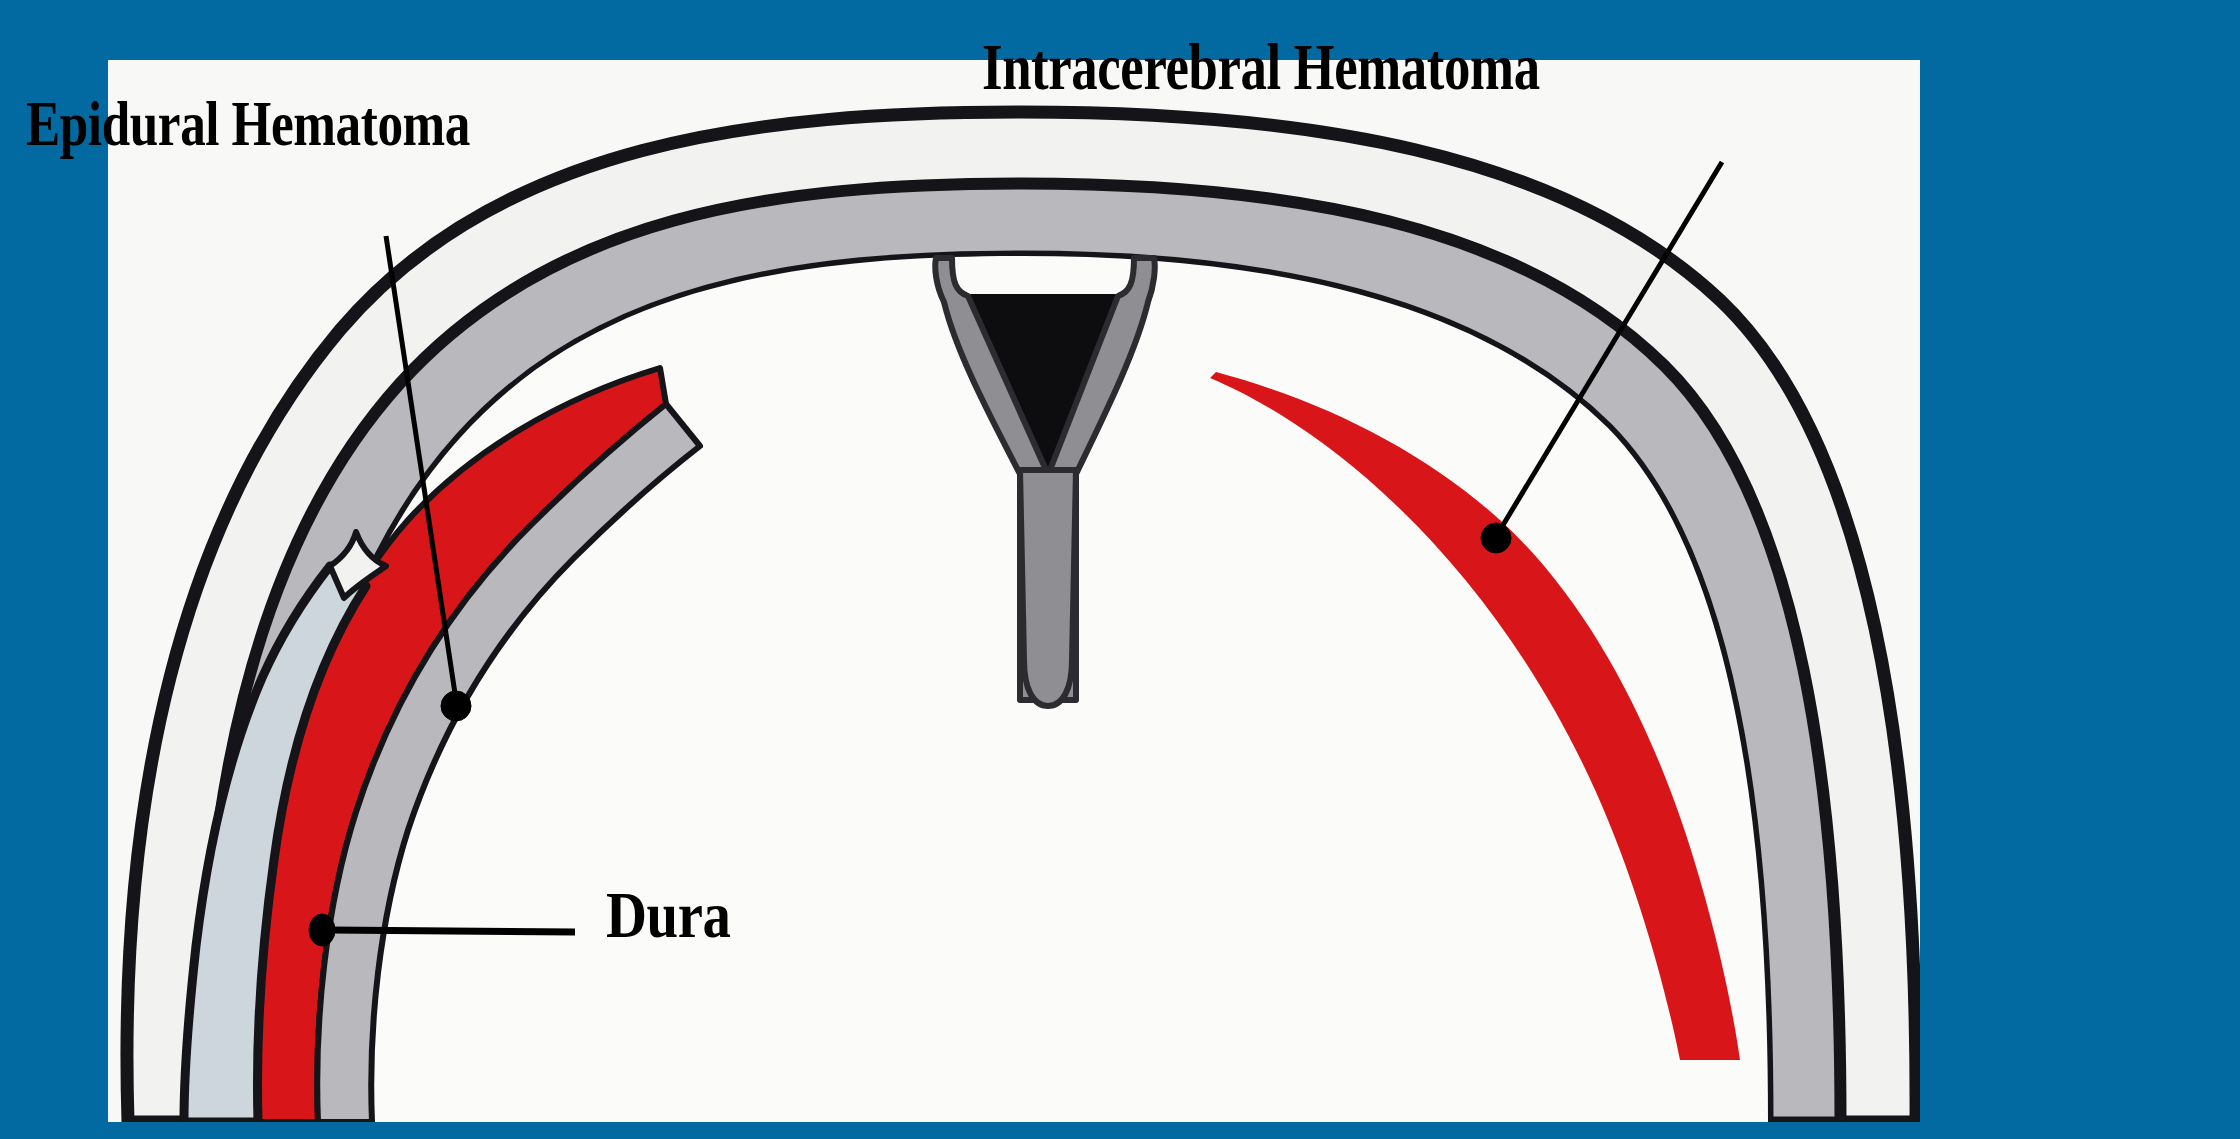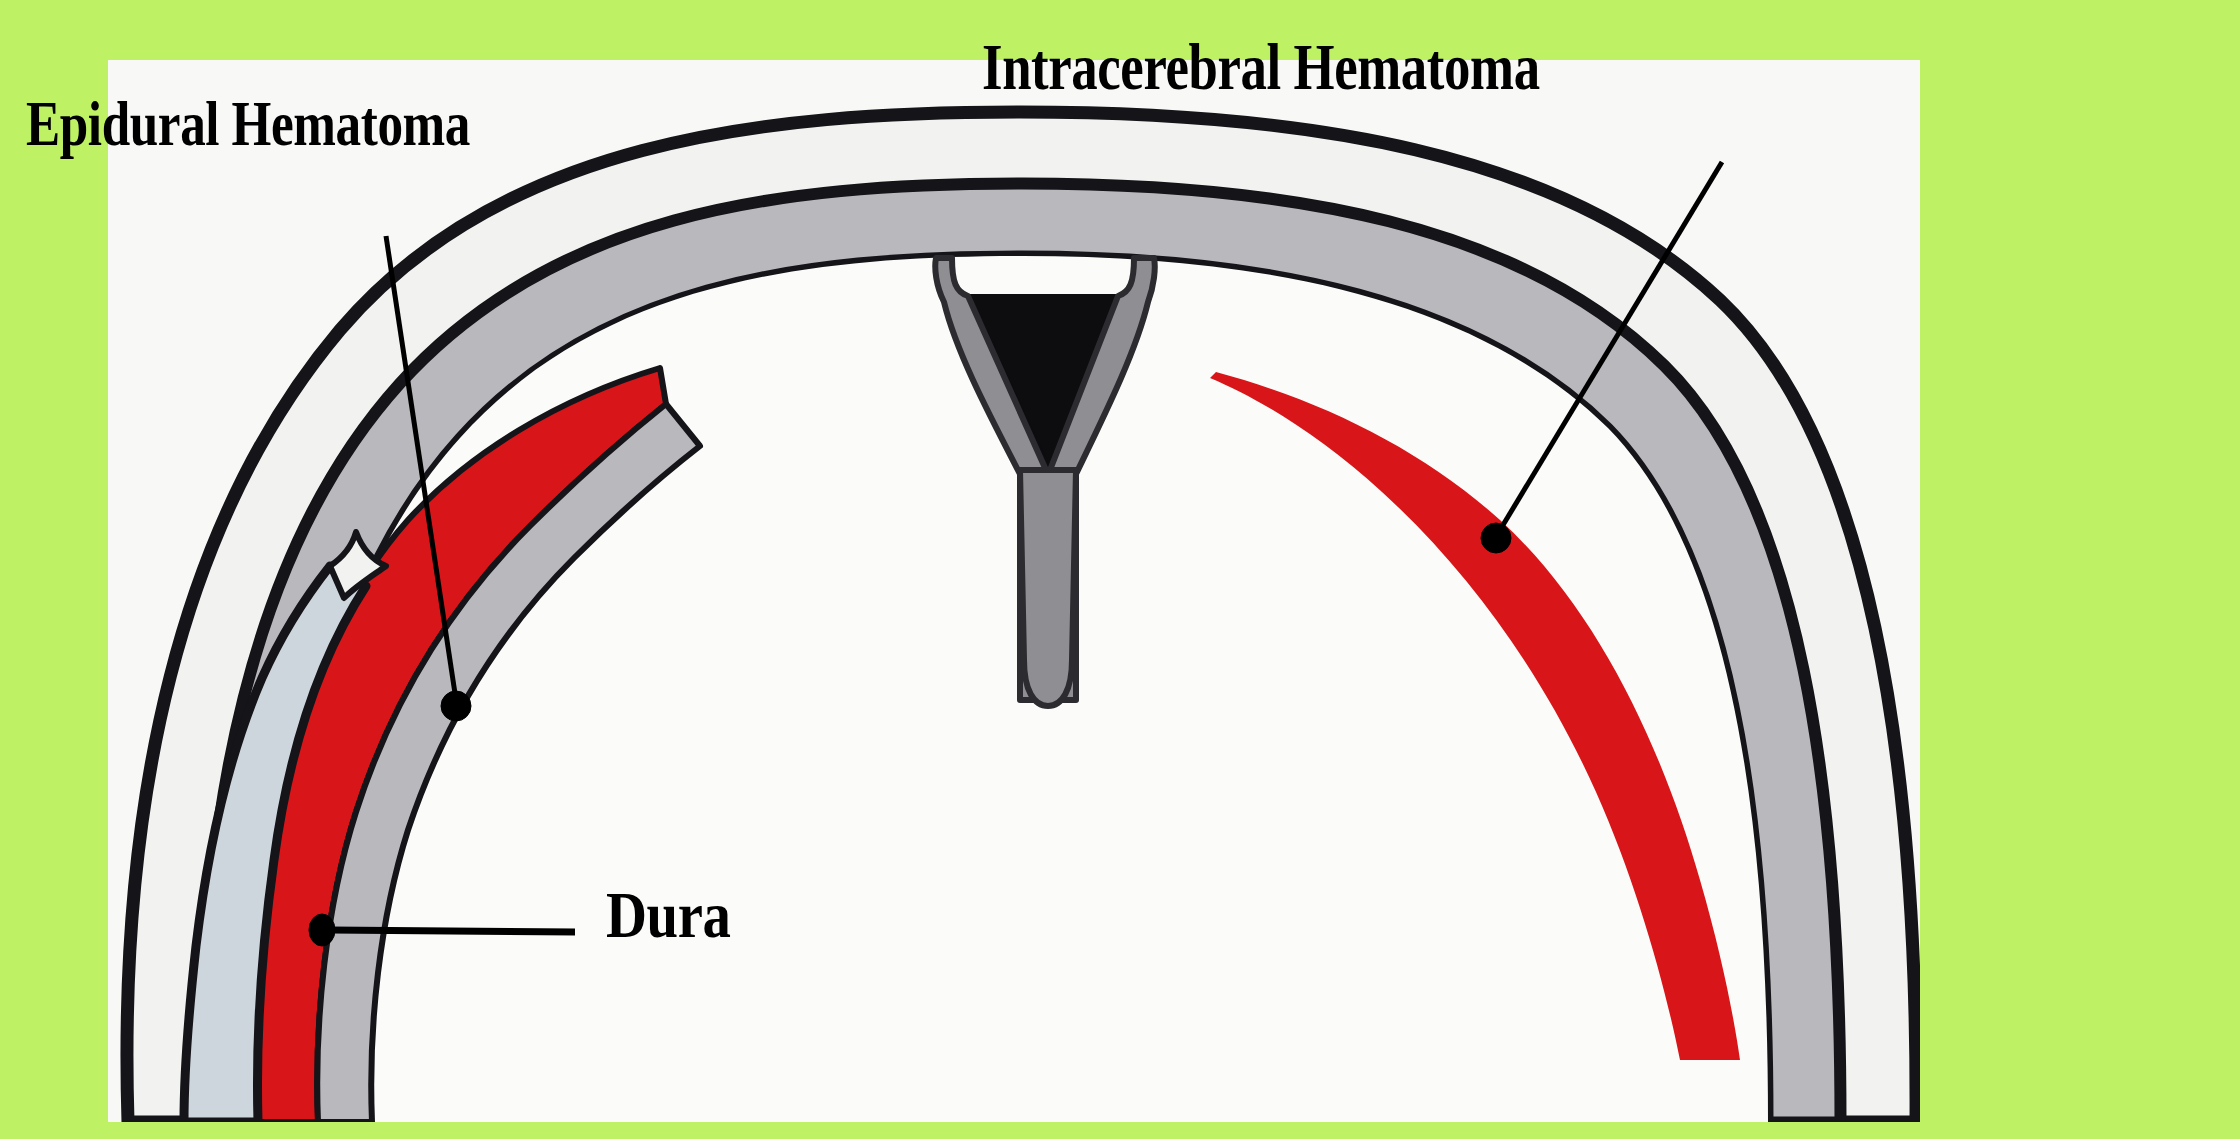--- a/index.html
+++ b/index.html
@@ -4,21 +4,21 @@
 <style>
   html, body {
     margin: 0;
     padding: 0;
     background: #ffffff;
   }
   #stage {
     position: relative;
     width: 2240px;
     height: 1139px;
-    background: #bef264;
+    background: #0369a1;
     overflow: hidden;
     font-family: "Liberation Serif", "DejaVu Serif", serif;
   }
   #figure-svg {
     position: absolute;
     left: 0;
     top: 0;
     width: 2240px;
     height: 1139px;
     display: block;

